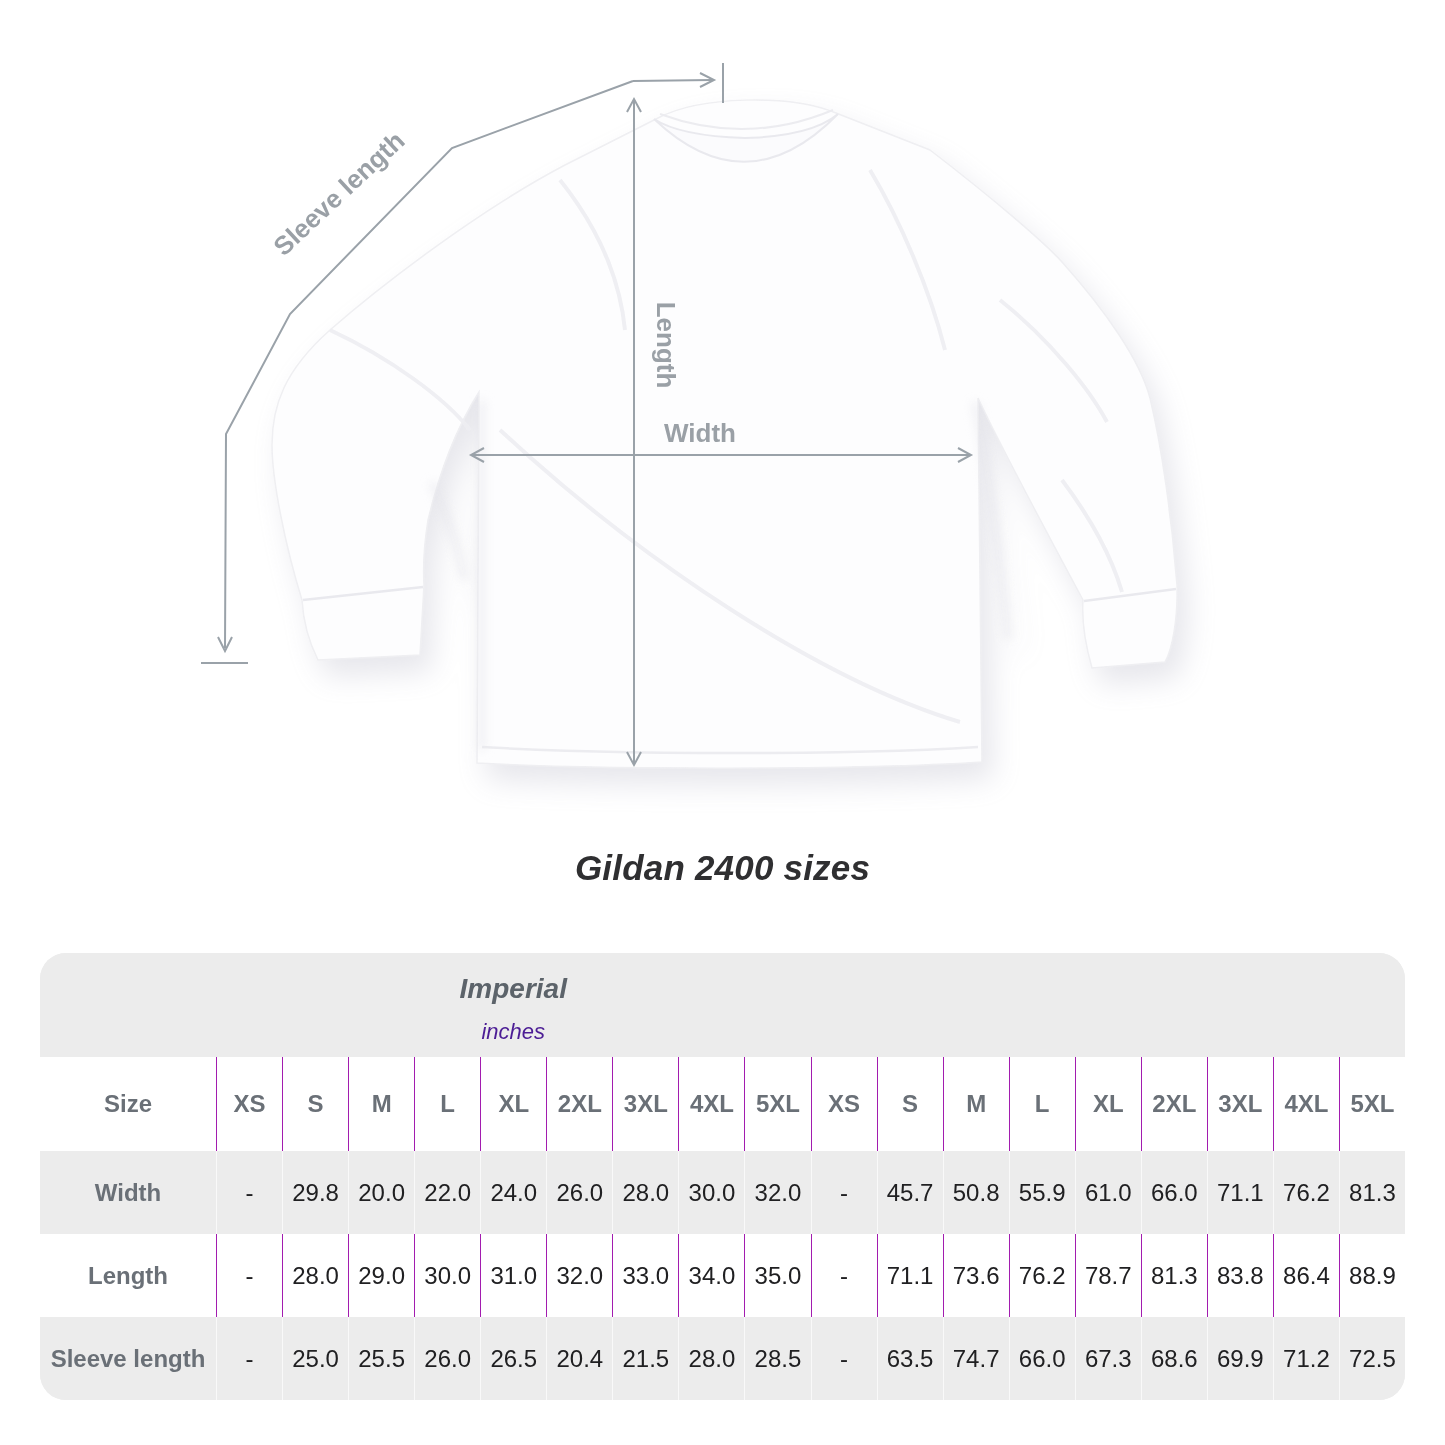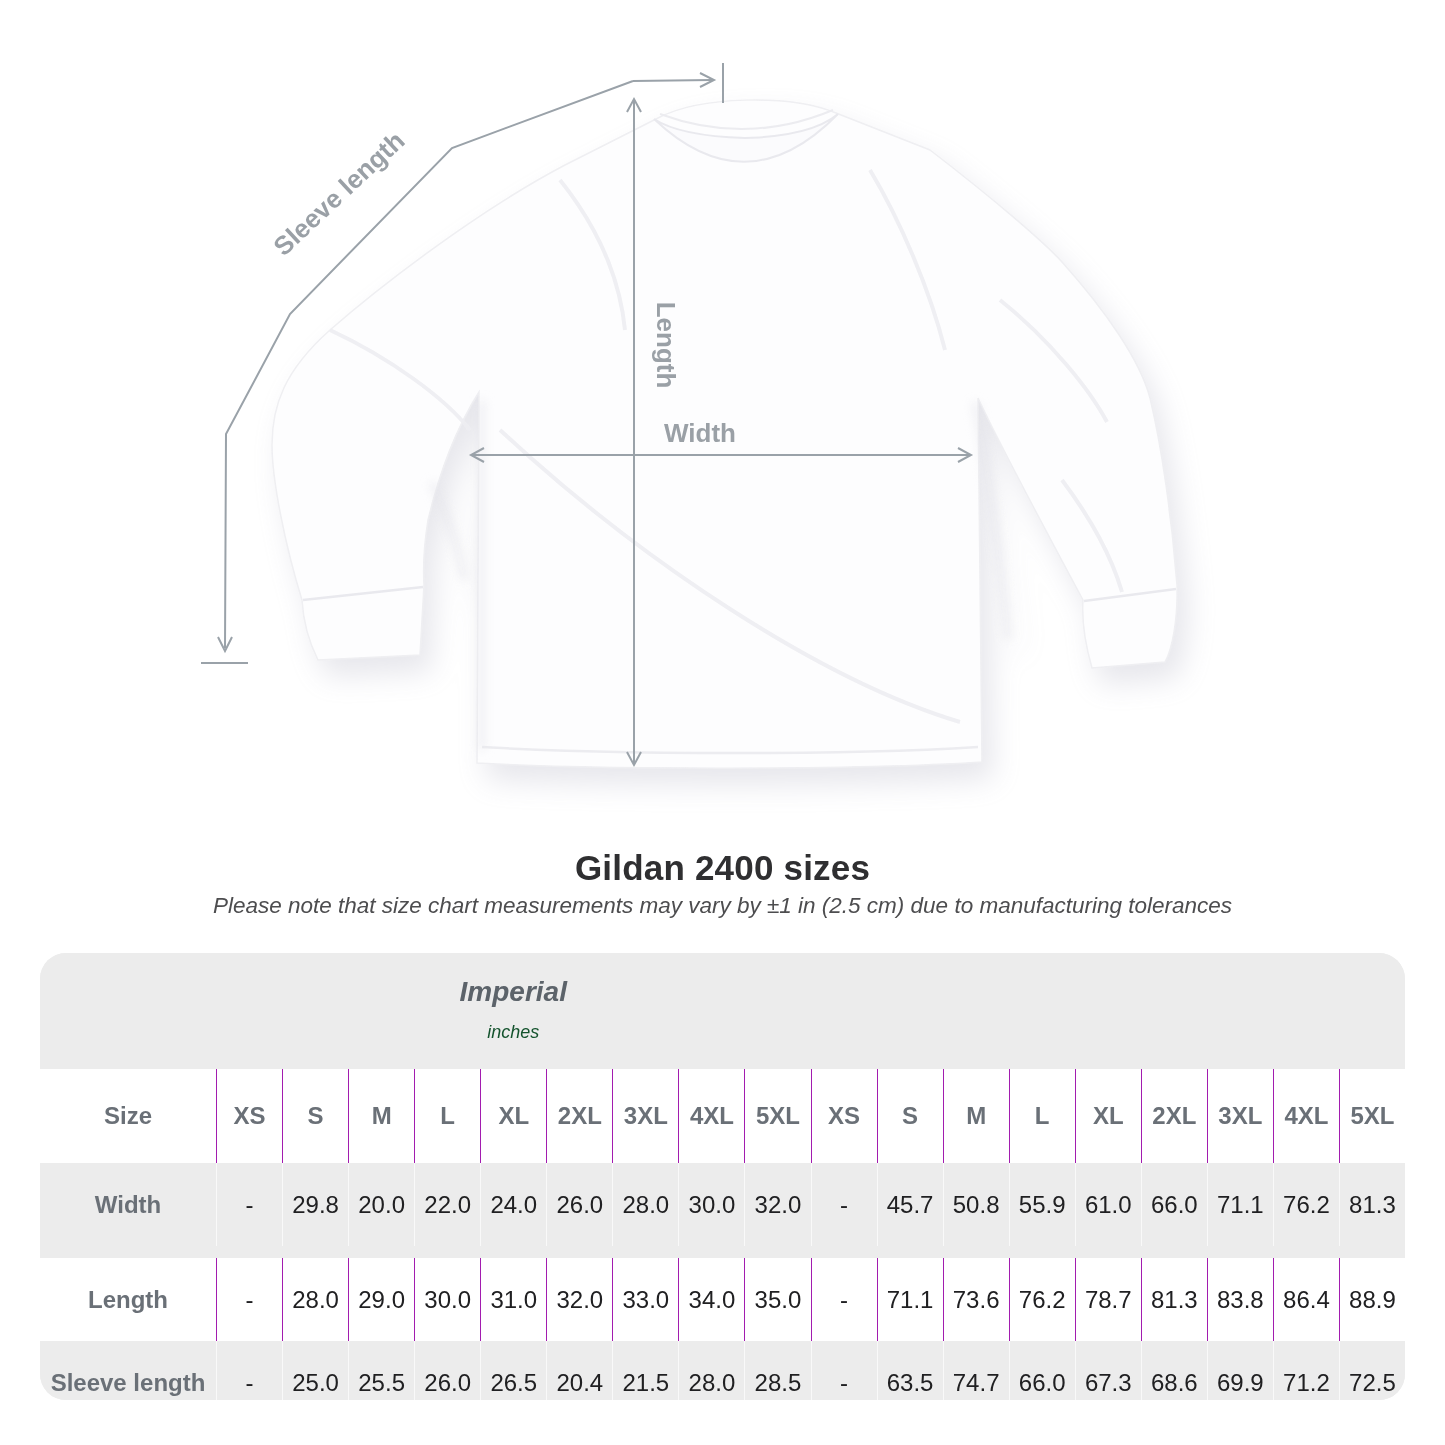--- a/index.html
+++ b/index.html
@@ -5,41 +5,41 @@
   html,body{margin:0;padding:0;background:#fff;}
   .canvas{
     position:relative;width:1445px;height:1445px;background:#ffffff;overflow:hidden;
     font-family:"Liberation Sans", sans-serif;
   }
   
   .diagram{position:absolute;left:0;top:0;width:1445px;height:835px;}
   
   .title{
     position:absolute;left:0;top:848px;width:1445px;text-align:center;
-    font-size:35px;font-weight:bold;color:#2f2f31;letter-spacing:.2px;
+    font-size:35px;font-weight:bold;color:#2f2f31;letter-spacing:.2px;font-style:italic;
   }
   .subtitle{
     position:absolute;left:0;top:893px;width:1445px;text-align:center;
     font-size:22.5px;font-style:italic;color:#4d4d4f;
   }
   
   .table{
     position:absolute;left:40px;top:953px;width:1365px;height:447px;
     background:#ececec;border-radius:26px;overflow:hidden;
   }
   .trow{display:grid;grid-template-columns:176px repeat(18,1fr);align-items:center;}
   .grouprow{height:104px;background:#ececec;}
   .group{display:flex;flex-direction:column;align-items:center;justify-content:center;gap:14px;padding-top:8px;}
   .group .g-label{font-size:28px;font-weight:bold;font-style:italic;color:#5c636a;}
-  .group .g-sub{font-size:18px;font-style:italic;color:#14532d;}
+  .group .g-sub{font-size:22px;font-style:italic;color:#4c1d95;}
   .g-imperial{grid-column:2 / span 9;}
   .g-metric{grid-column:11 / span 9;}
   .sizesrow{height:94px;background:#ffffff;}
   .datarow{height:83px;}
-  .row-white{background:#ffffff;margin-top:12px;}
+  .row-white{background:#ffffff;}
   .row-gray{background:#ececec;}
   .cell{
     height:100%;display:flex;align-items:center;justify-content:center;
     font-size:24px;color:#202022;
   }
   .row-white .cell + .cell{border-left:1px solid #a21caf;}
   .row-gray .cell + .cell{border-left:1px solid rgba(255,255,255,0.7);}
   .cell.rowhead,.cell.colhead{font-weight:bold;color:#6a7077;}
   .cell.rowhead{font-size:24px;}
 </style>
@@ -127,21 +127,20 @@
       <path d="M 484 448 L 471 455 L 484 462"></path>
       <path d="M 958 448 L 971 455 L 958 462"></path>
     </g>
 
     <text x="345" y="200" text-anchor="middle" transform="rotate(-43 345 200)" font-size="26" font-weight="bold" fill="#9aa0a6">Sleeve length</text>
     <text x="657" y="345" text-anchor="middle" transform="rotate(90 657 345)" font-size="26" font-weight="bold" fill="#9aa0a6">Length</text>
     <text x="700" y="442" text-anchor="middle" font-size="26" font-weight="bold" fill="#9aa0a6">Width</text>
   </svg>
 
   <div class="title">Gildan 2400 sizes</div>
-  <div class="subtitle">Please note that size chart measurements may vary by ±1 in (2.5 cm) due to manufacturing tolerances</div>
 
   <div class="table">
 
     <div class="trow grouprow">
       <div class="group g-imperial">
         <div class="g-label">Imperial</div>
         <div class="g-sub">inches</div>
       </div>
     </div>
 

